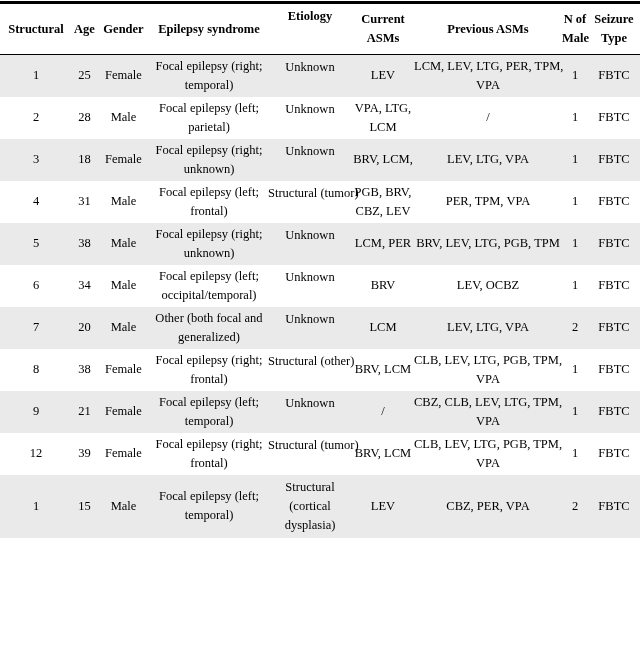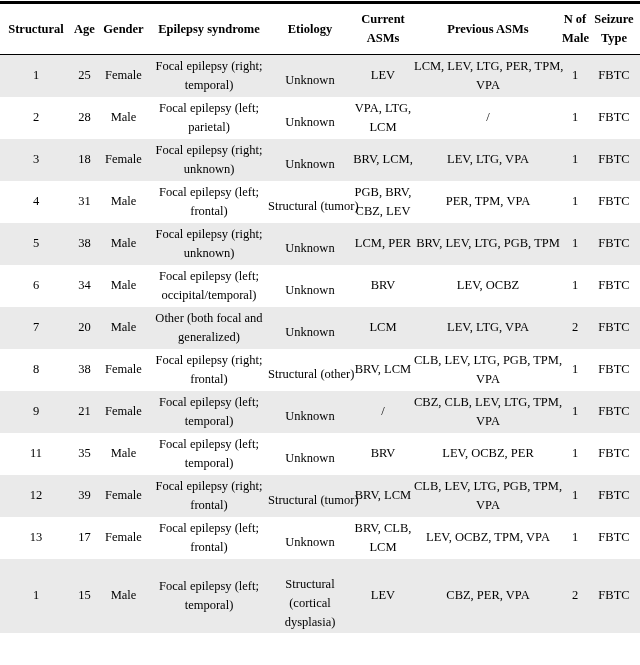--- a/index.html
+++ b/index.html
@@ -47,21 +47,21 @@
     vertical-align: middle;
     white-space: pre;       
     overflow: visible;
     font-weight: normal;
   }
   th { font-weight: bold; border-bottom: 1.5px solid #000000; }
 
   
   th.col-etiology, td.cell-etiology {
     vertical-align: top;
-    padding-top: 16px;
+    padding-top: 3px;
   }
 </style>
 </head>
 <body>
 
 <div class="page">
   <table class="participants">
     <colgroup>
       <col class="c-participant">
         <col class="c-age">
@@ -197,54 +197,29 @@
         <td>Focal epilepsy (left;
 temporal)</td>
         <td class="cell-etiology">Unknown</td>
         <td>/</td>
         <td>CBZ, CLB, LEV, LTG, TPM,
 VPA</td>
         <td>1</td>
         <td>FBTC</td>
       </tr>
       <tr>
-        <td>11</td>
-        <td>35</td>
-        <td>Male</td>
-        <td>Focal epilepsy (left;
-temporal)</td>
-        <td class="cell-etiology">Unknown</td>
-        <td>BRV</td>
-        <td>LEV, OCBZ, PER</td>
-        <td>1</td>
-        <td>FBTC</td>
-      </tr>
-      <tr>
         <td>12</td>
         <td>39</td>
         <td>Female</td>
         <td>Focal epilepsy (right;
 frontal)</td>
         <td class="cell-etiology">Structural (tumor)</td>
         <td>BRV, LCM</td>
         <td>CLB, LEV, LTG, PGB, TPM,
 VPA</td>
-        <td>1</td>
-        <td>FBTC</td>
-      </tr>
-      <tr>
-        <td>13</td>
-        <td>17</td>
-        <td>Female</td>
-        <td>Focal epilepsy (left;
-frontal)</td>
-        <td class="cell-etiology">Unknown</td>
-        <td>BRV, CLB,
-LCM</td>
-        <td>LEV, OCBZ, TPM, VPA</td>
         <td>1</td>
         <td>FBTC</td>
       </tr>
       <tr class="row-tall">
         <td>1</td>
         <td>15</td>
         <td>Male</td>
         <td>Focal epilepsy (left;
 temporal)</td>
         <td class="cell-etiology">Structural

